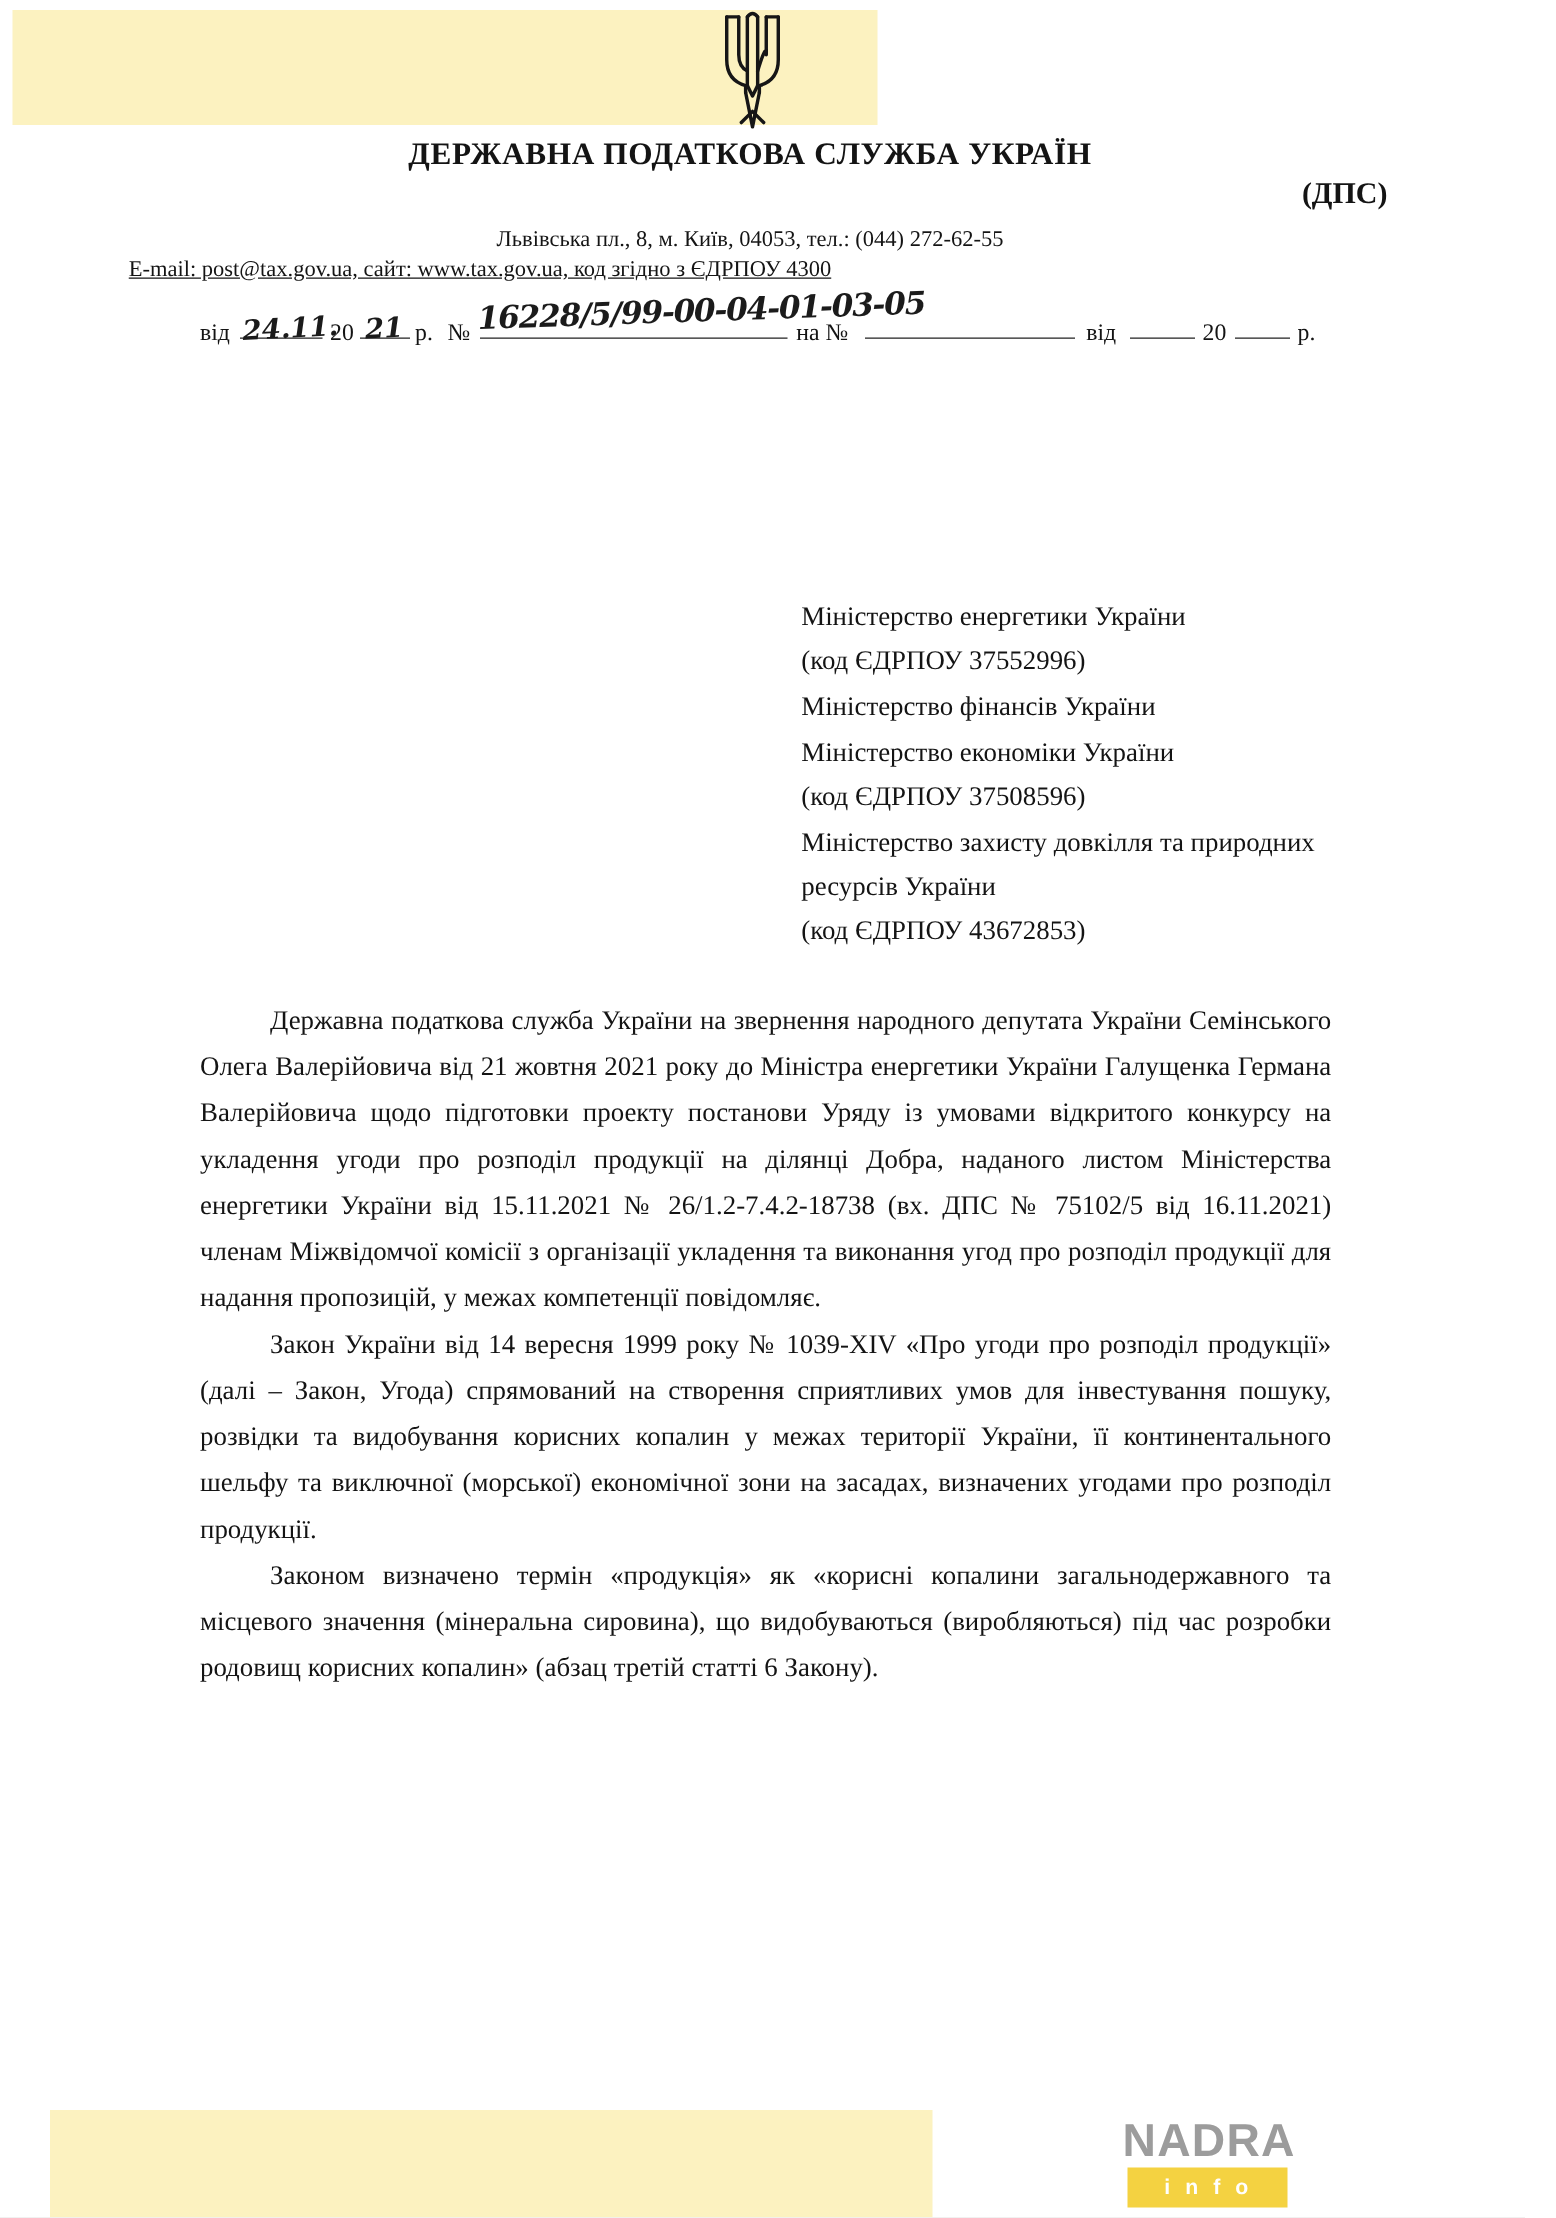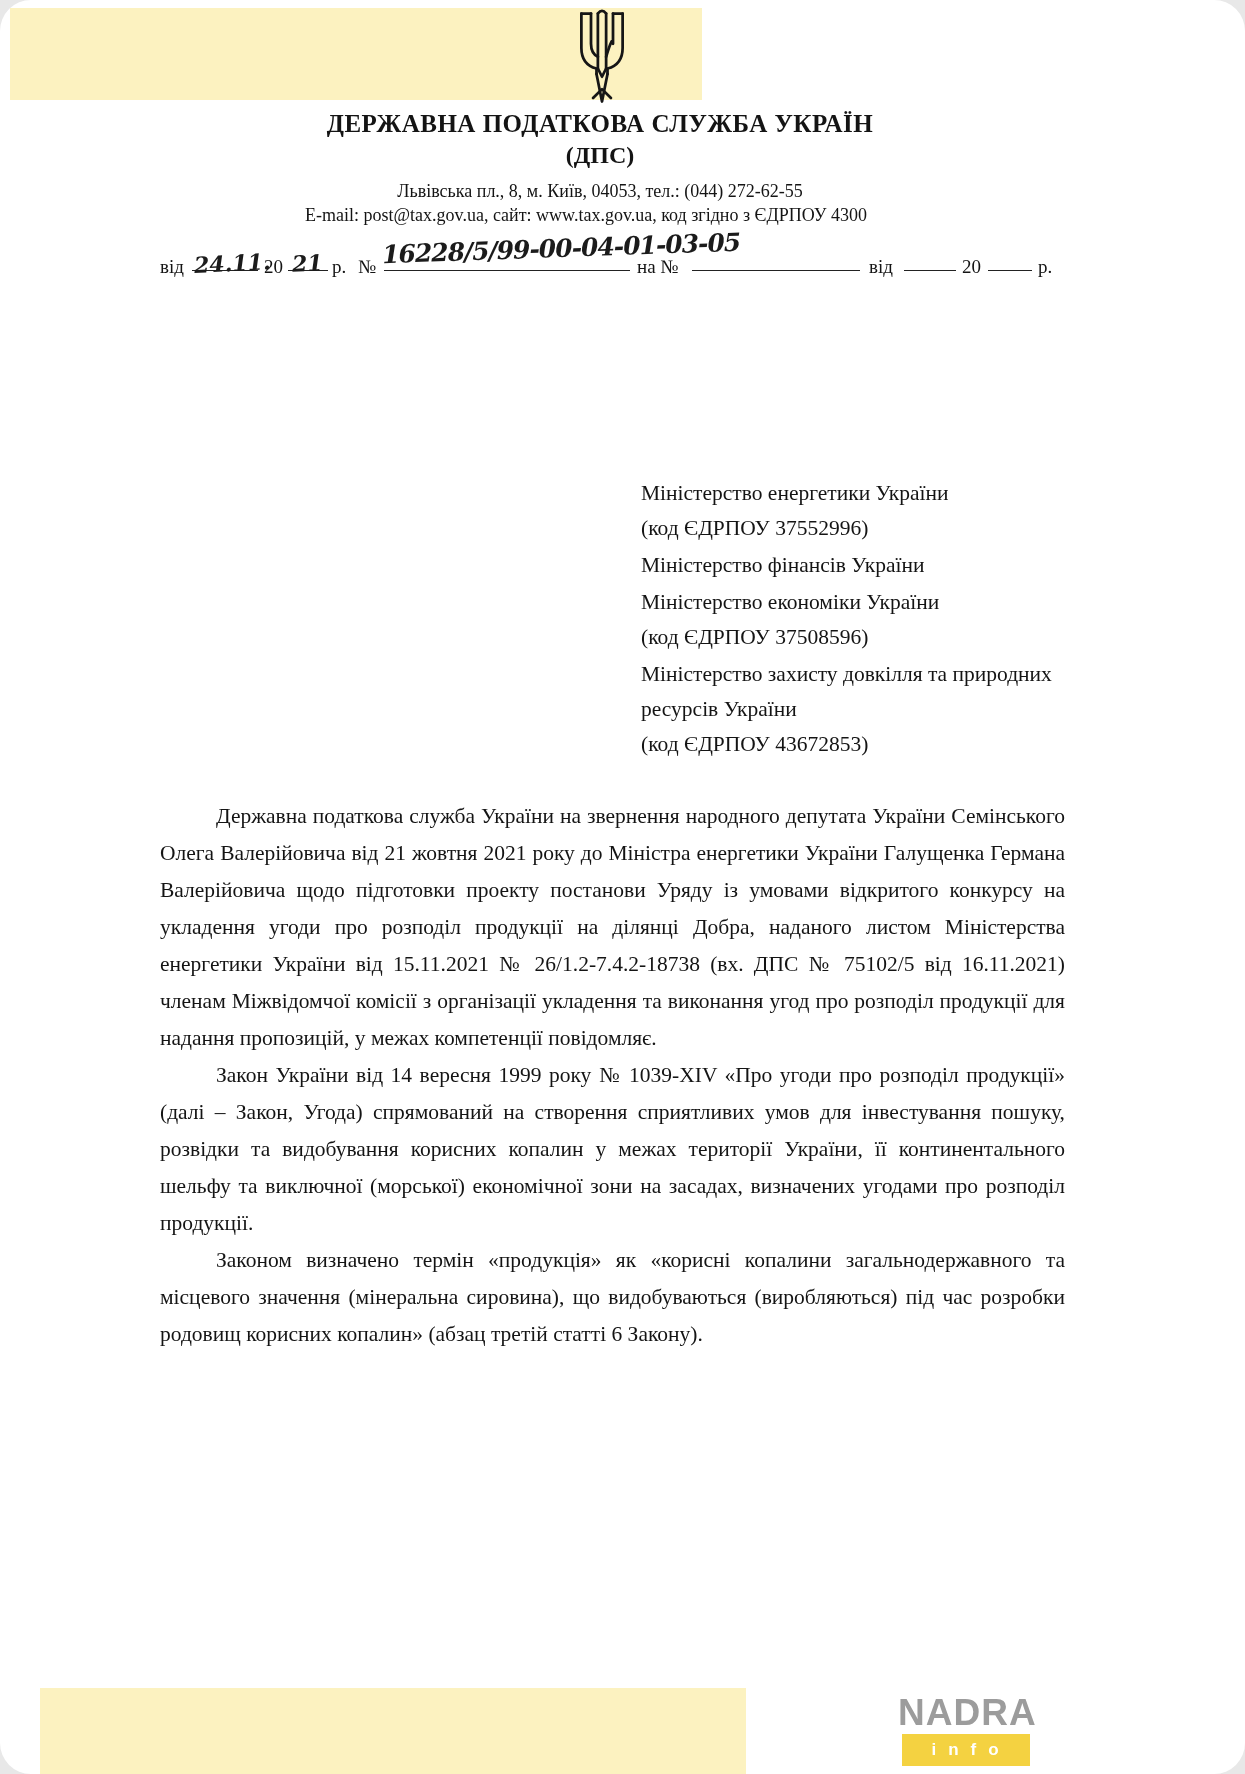--- a/index.html
+++ b/index.html
@@ -1,43 +1,43 @@
 <!DOCTYPE html>
 <html lang="uk"><head>
 <meta charset="utf-8">
 <style>
   html,body{margin:0;padding:0;background:#e8e8e8;}
   .page{
     position:relative; width:1245px; height:1774px; margin:0 auto;
     background:#ffffff; overflow:hidden;
-    font-family:"Liberation Serif", serif; color:#141414;border-radius:31px;
+    font-family:"Liberation Serif", serif; color:#141414;
   }
   .redact{position:absolute; background:#fcf2c0;}
   .redact-top{left:10px; top:8px; width:692px; height:92px;}
   .redact-bottom{left:40px; top:1688px; width:706px; height:86px;}
 
   .emblem{position:absolute; left:566px; top:8px; width:72px; height:110px;}
   .emblem svg{width:100%; height:100%;}
 
   .org-title{
     position:absolute; left:90px; top:110px; width:1020px;
     text-align:center; font-weight:bold; font-size:25px; letter-spacing:.5px;
     white-space:nowrap;
   }
   .org-abbr{
     position:absolute; left:90px; top:142px; width:1020px;
-    text-align:center; font-weight:bold; font-size:24px;
+    text-align:right; font-weight:bold; font-size:24px;
   }
   .org-addr{
     position:absolute; left:90px; top:181px; width:1020px;
     text-align:center; font-size:18px;
   }
   .org-contact{
-    position:absolute; left:76px; top:205px; width:1020px;
-    text-align:center; font-size:18px;
+    position:absolute; left:103px; top:205px; width:1020px;
+    text-align:left; font-size:18px;text-decoration:underline;
   }
 
   .refline{position:absolute; left:0; top:246px; width:1009px; height:46px; font-size:19px;}
   .refline .lbl{position:absolute; top:10px;}
   .blank{position:absolute; border-bottom:1.5px solid #222; height:24px; top:0;}
   .hw{
     font-family:"DejaVu Serif", serif; font-style:italic; font-weight:bold;
     display:inline-block; transform:rotate(-3deg); color:#1b1b1b;
   }
   .hw-date{position:absolute; left:194px; top:4px; font-size:22px;}

